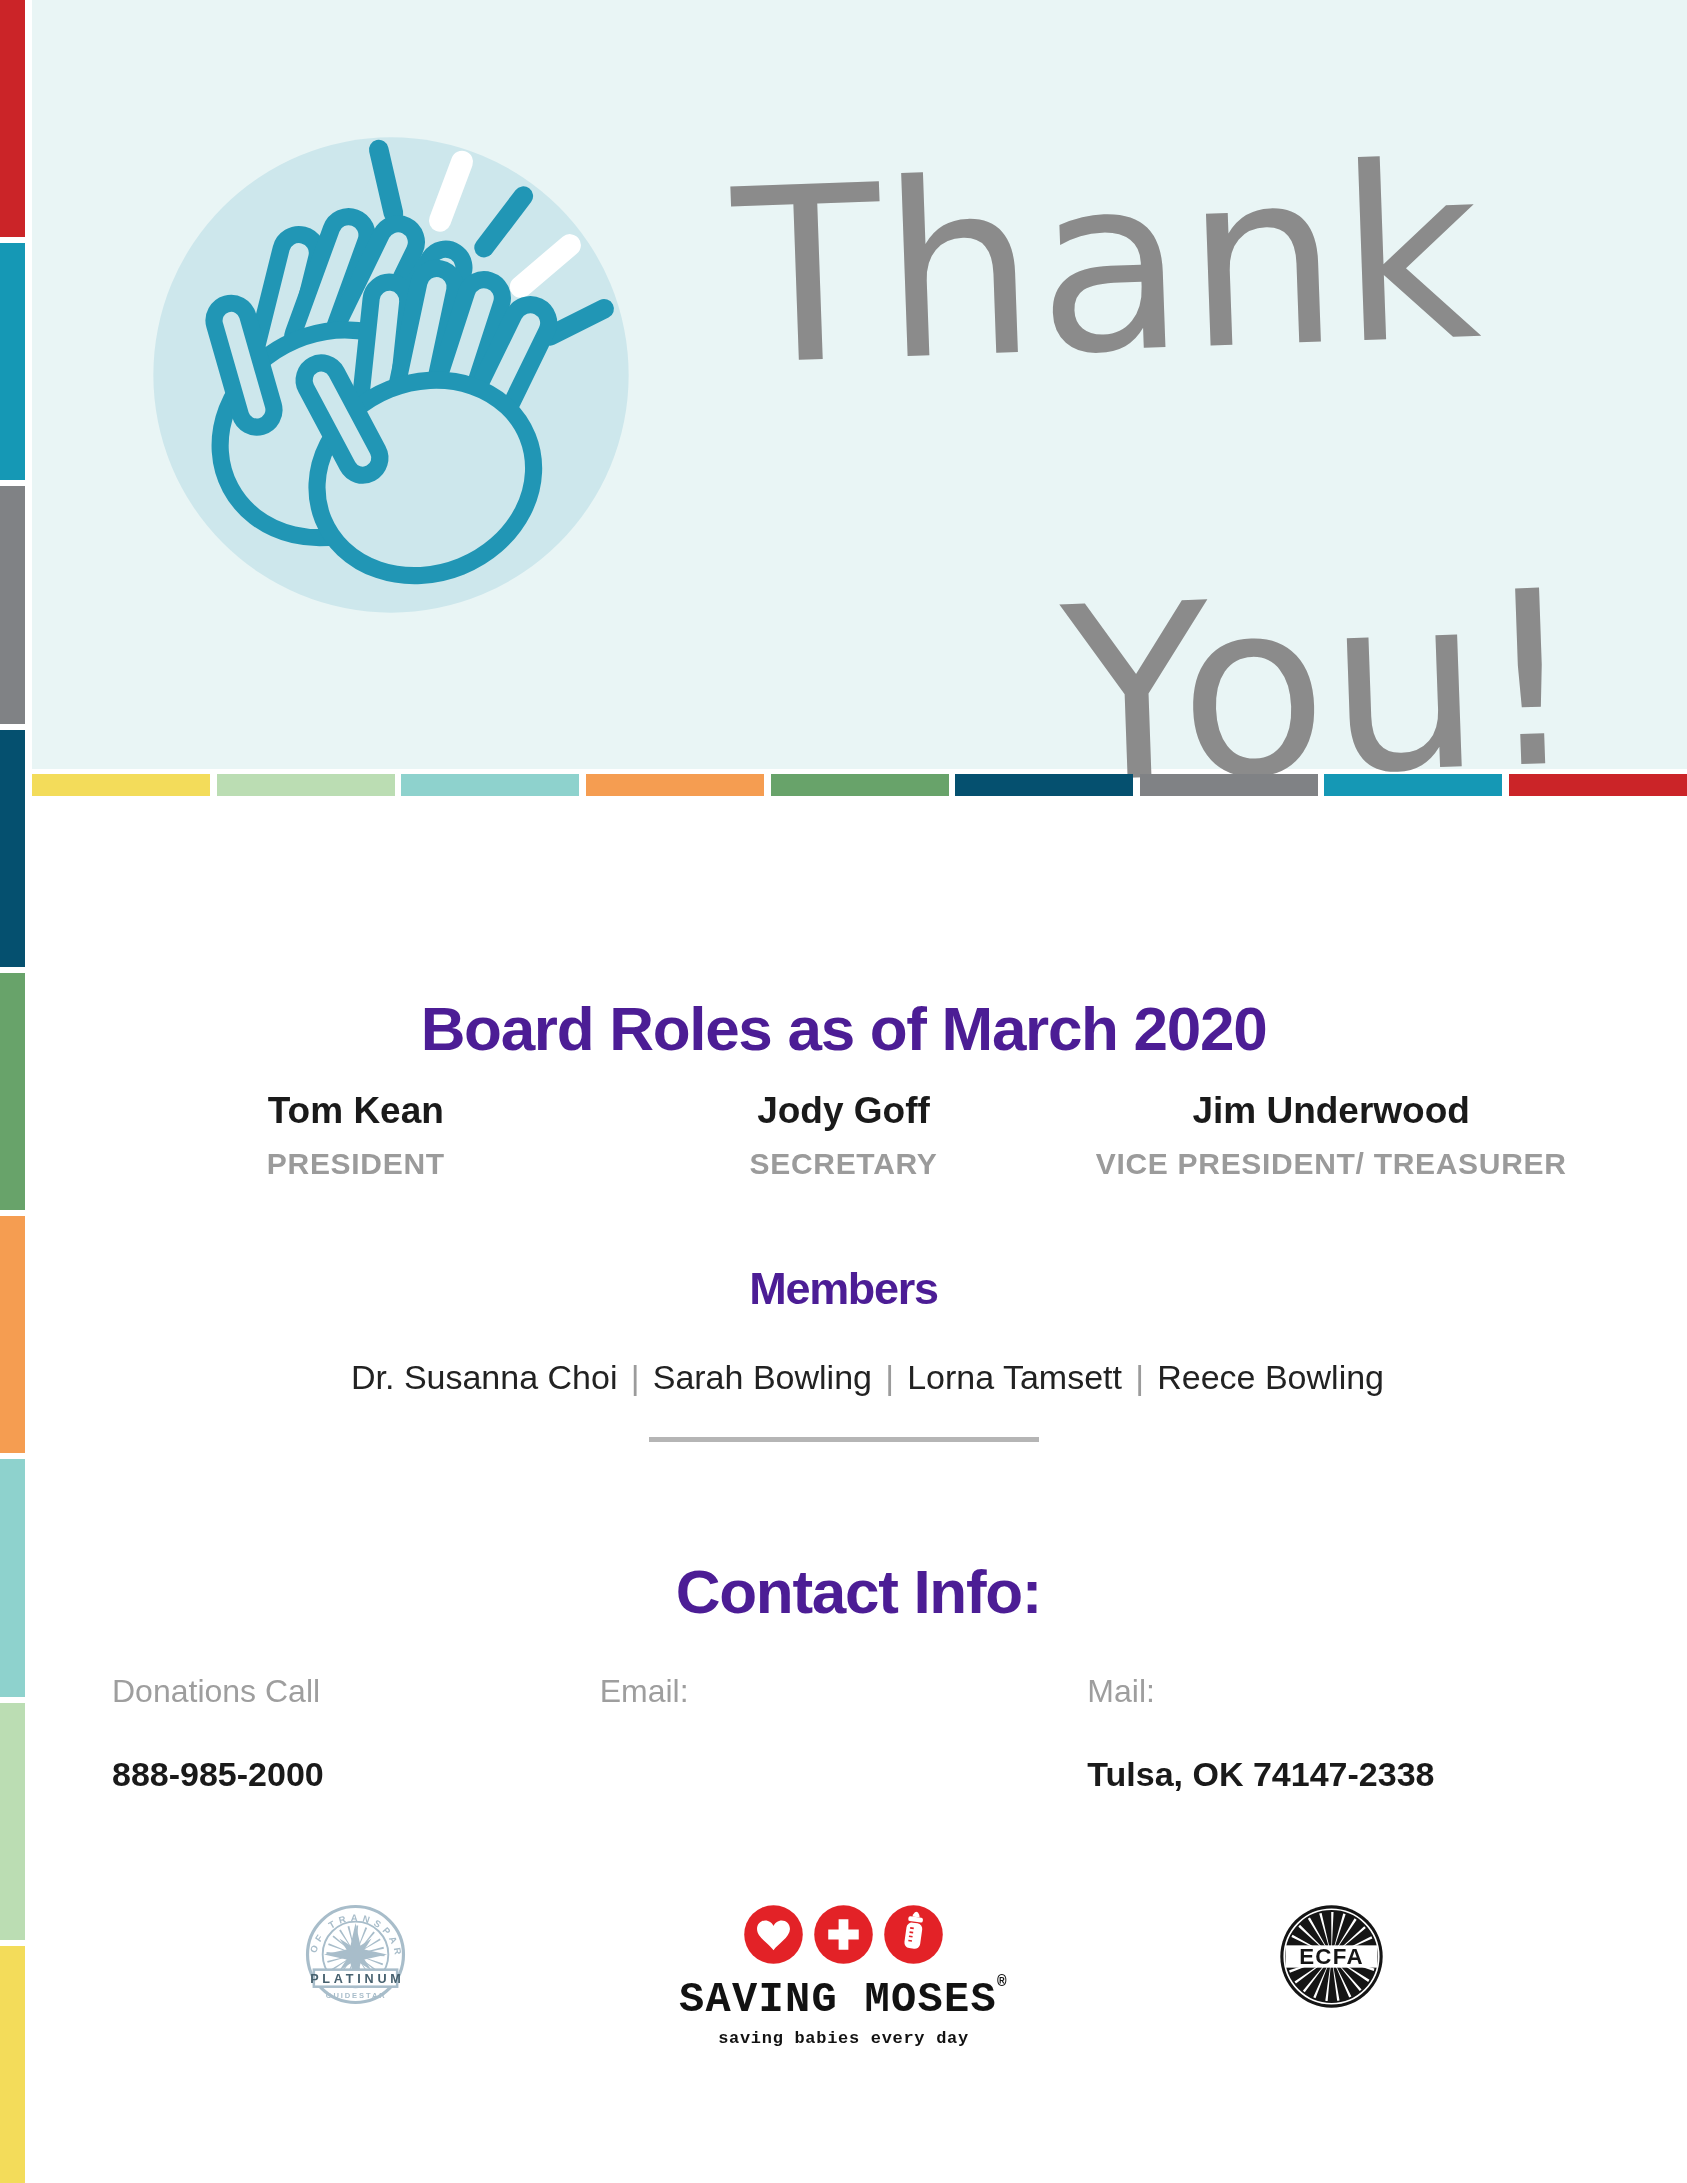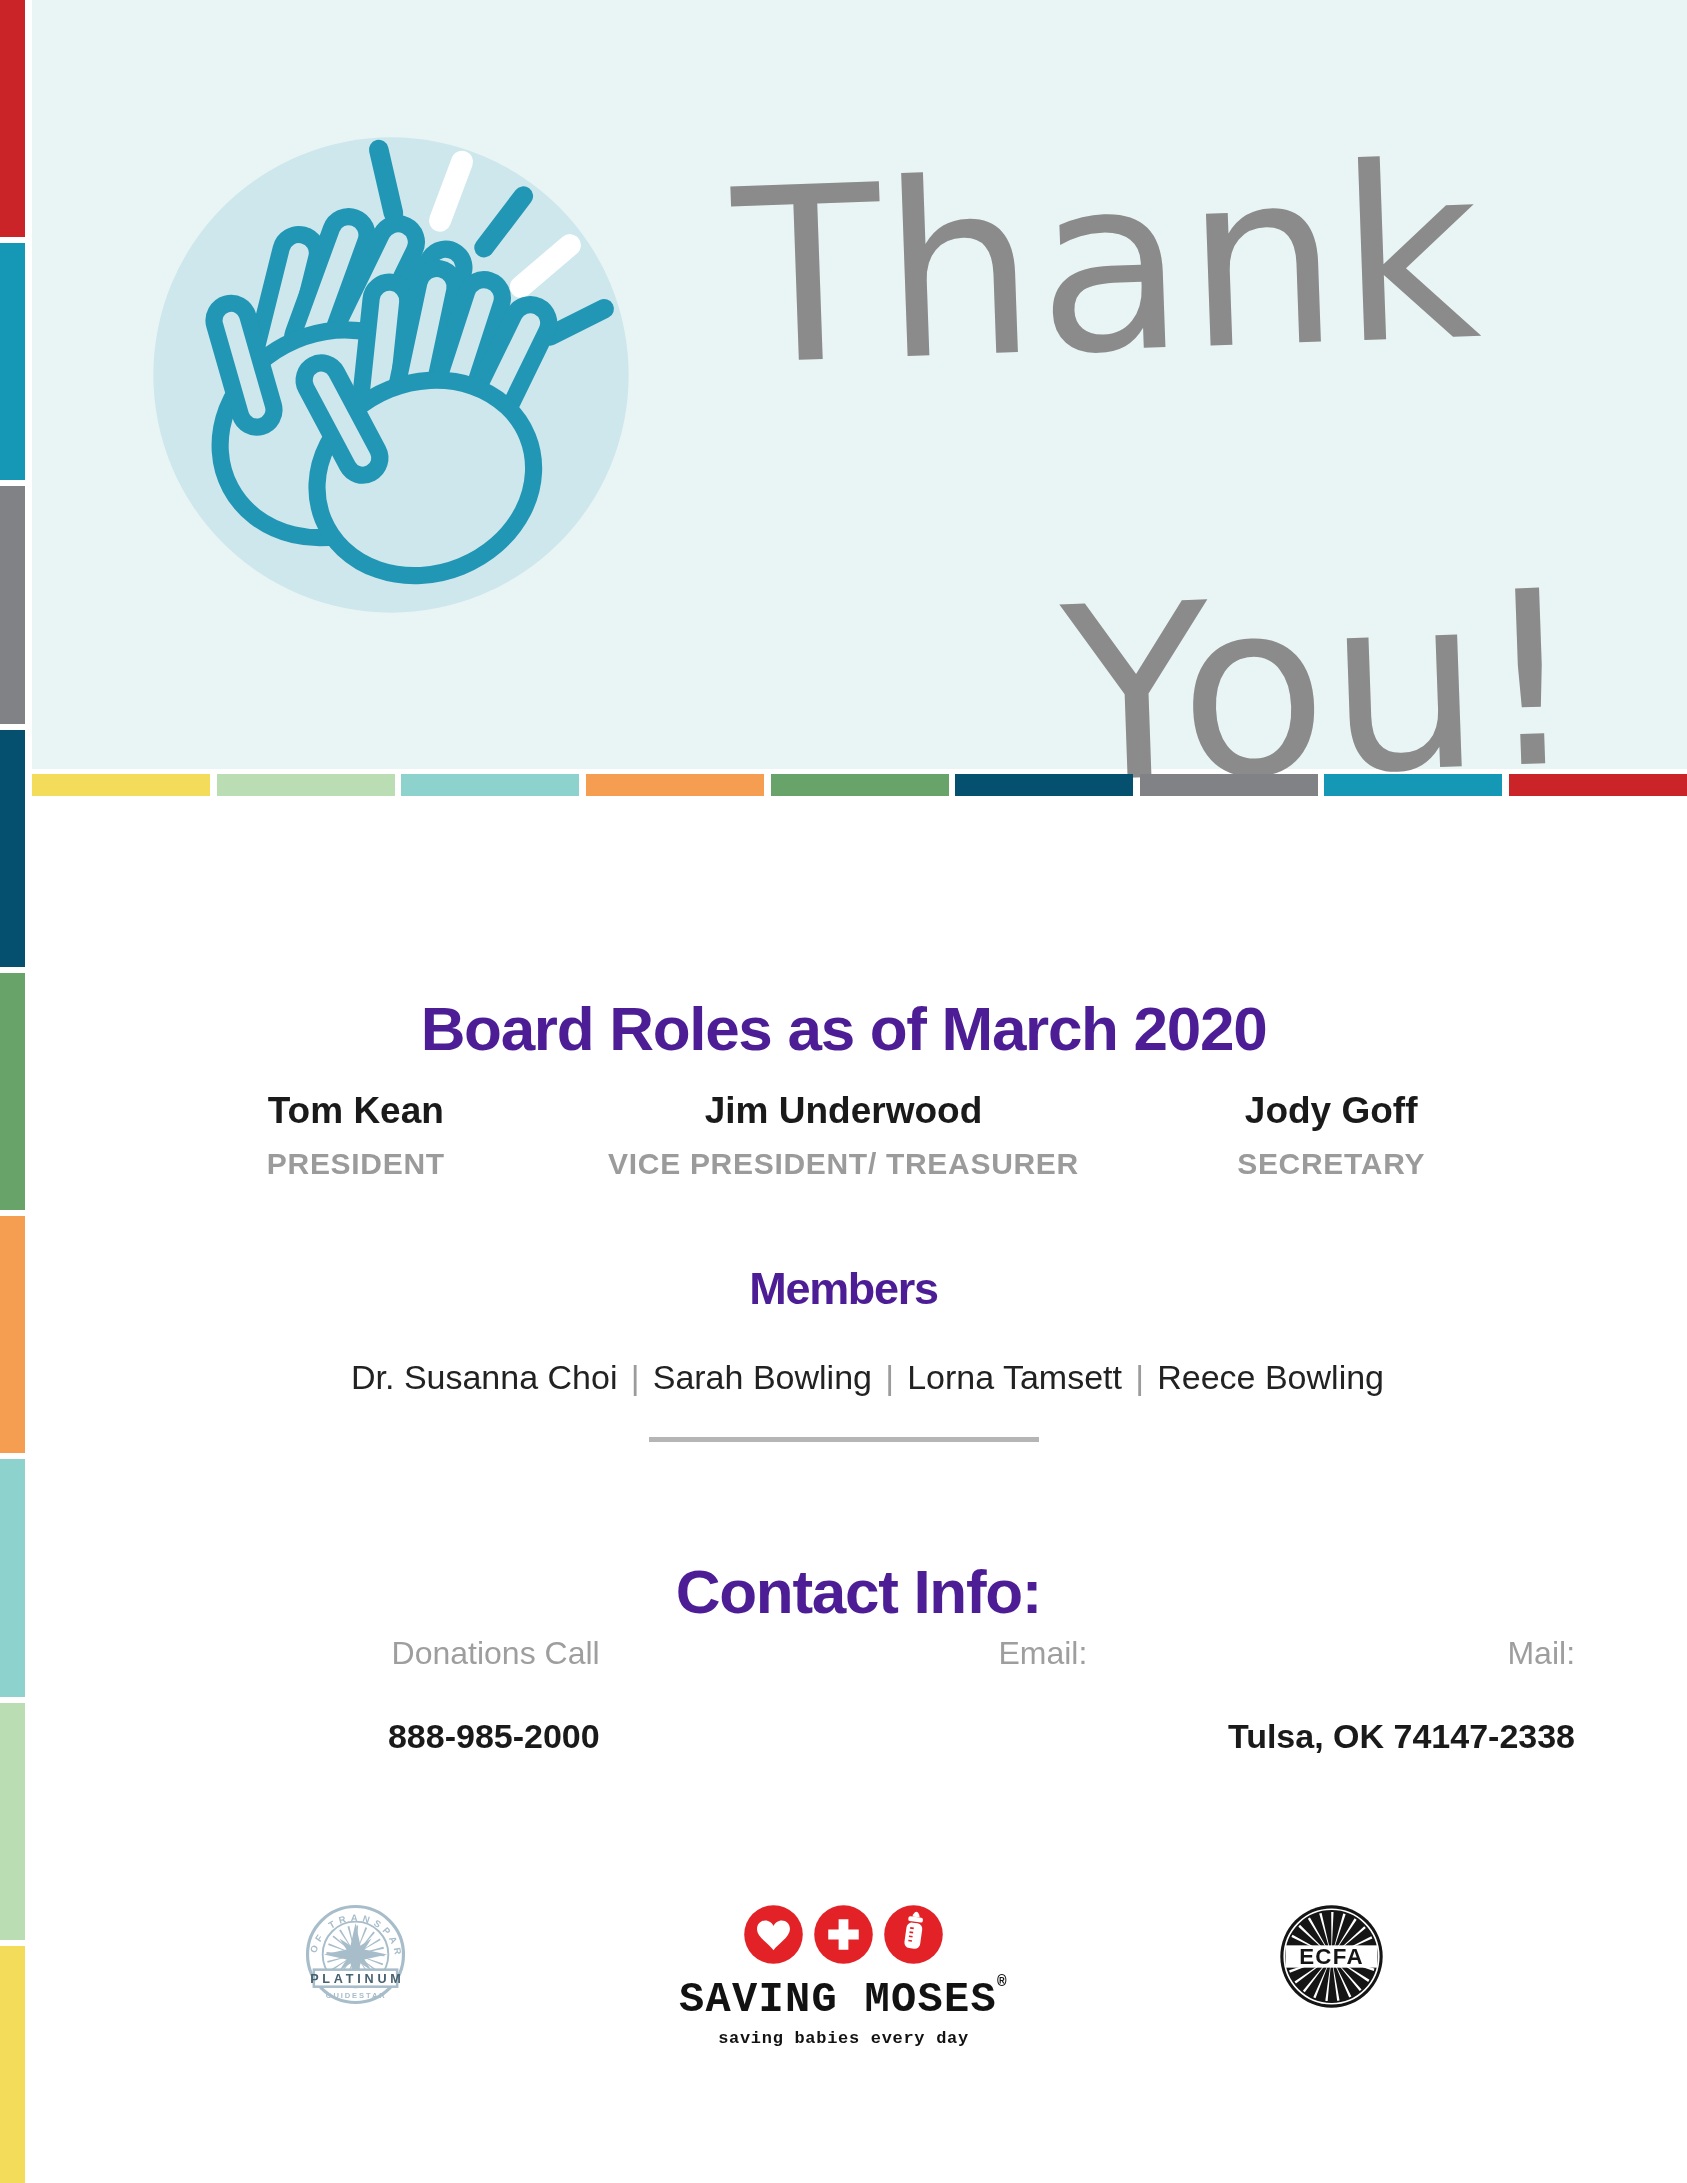--- a/index.html
+++ b/index.html
@@ -37,21 +37,21 @@
 
   
   .members-line{position:absolute;top:1358px;left:0;width:100%;text-align:center;
                 font-size:34px;color:#222222;padding-left:24px;}
   .members-line .pipe{color:#9b9b9b;padding:0 13.2px;font-weight:400;}
 
   .divider{position:absolute;top:1437px;left:50%;margin-left:-195px;width:390px;height:4.6px;}
 
   
   .contact-row{position:absolute;top:1635px;left:112px;right:112px;display:flex;}
-  .ccol{flex:1;text-align:right;}
+  .ccol{flex:1;text-align:left;margin-top:38px;}
   .clabel{font-size:32px;color:#9e9e9e;}
   .cval{margin-top:41px;font-size:34px;font-weight:bold;color:#1a1a1a;line-height:1.38;}
   .cval .vline:empty{display:none;}
 
   
   .footer-row{position:absolute;top:1904px;left:112px;right:112px;display:flex;align-items:flex-start;}
   .fcol{flex:1;display:flex;justify-content:center;}
   .sm-logo{text-align:center;}
   .sm-circles{display:flex;gap:9.3px;justify-content:center;}
   .sm-brand{margin-top:8px;font-family:"Liberation Mono",monospace;font-weight:bold;
@@ -126,26 +126,26 @@
   </div>
 
   <h1 class="sec-title" id="board-title">Board Roles as of March 2020</h1>
 
   <div class="officers">
     <div class="officer">
       <div class="name">Tom Kean</div>
       <div class="role">PRESIDENT</div>
     </div>
     <div class="officer">
+      <div class="name">Jody Goff</div>
+      <div class="role">SECRETARY</div>
+    </div>
+    <div class="officer">
       <div class="name">Jim Underwood</div>
       <div class="role">VICE PRESIDENT/ TREASURER</div>
-    </div>
-    <div class="officer">
-      <div class="name">Jody Goff</div>
-      <div class="role">SECRETARY</div>
     </div>
   </div>
 
   <h2 class="sec-title" id="members-title">Members</h2>
 
   <div class="members-line">
     <span>Dr. Susanna Choi</span><span class="pipe">|</span><span>Sarah Bowling</span><span class="pipe">|</span><span>Lorna Tamsett</span><span class="pipe">|</span><span>Reece Bowling</span>
   </div>
 
   <div class="divider" style="background: rgb(181, 181, 181);"></div>

